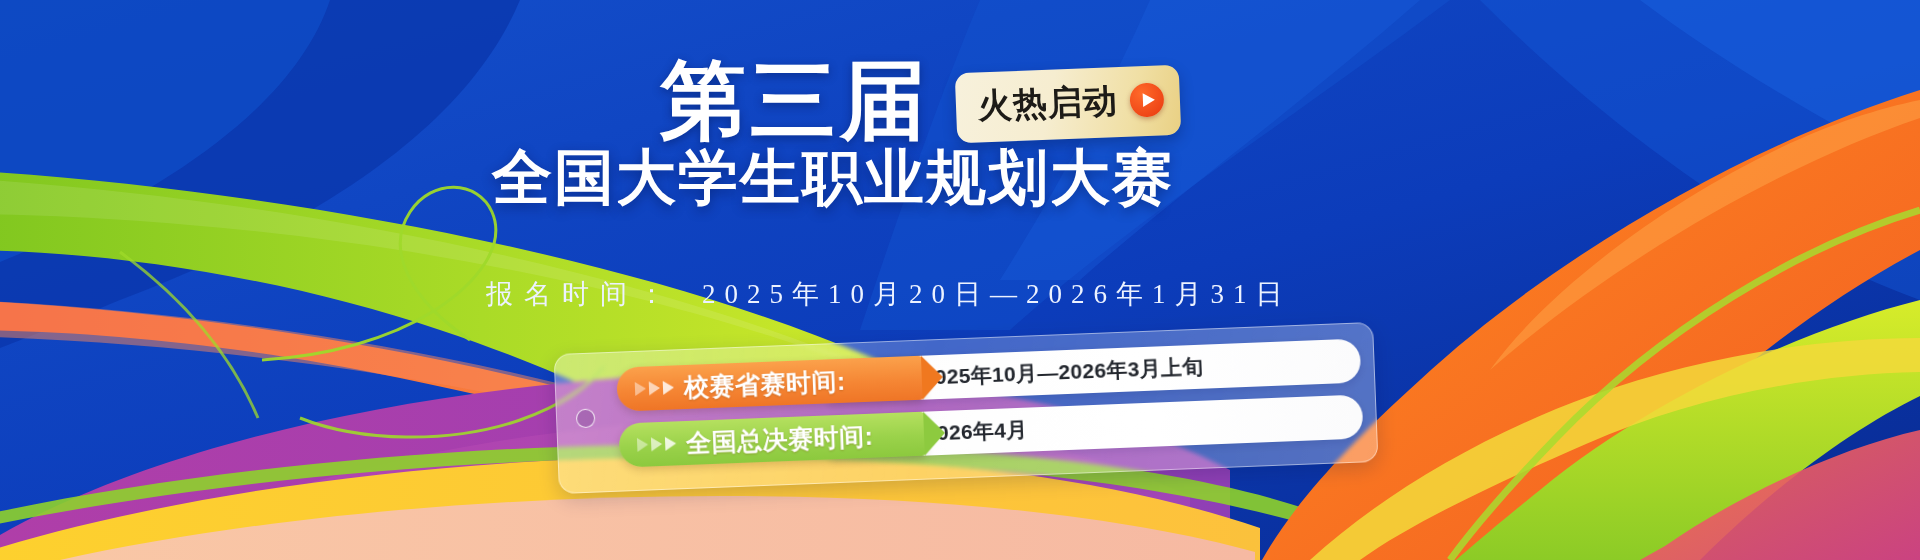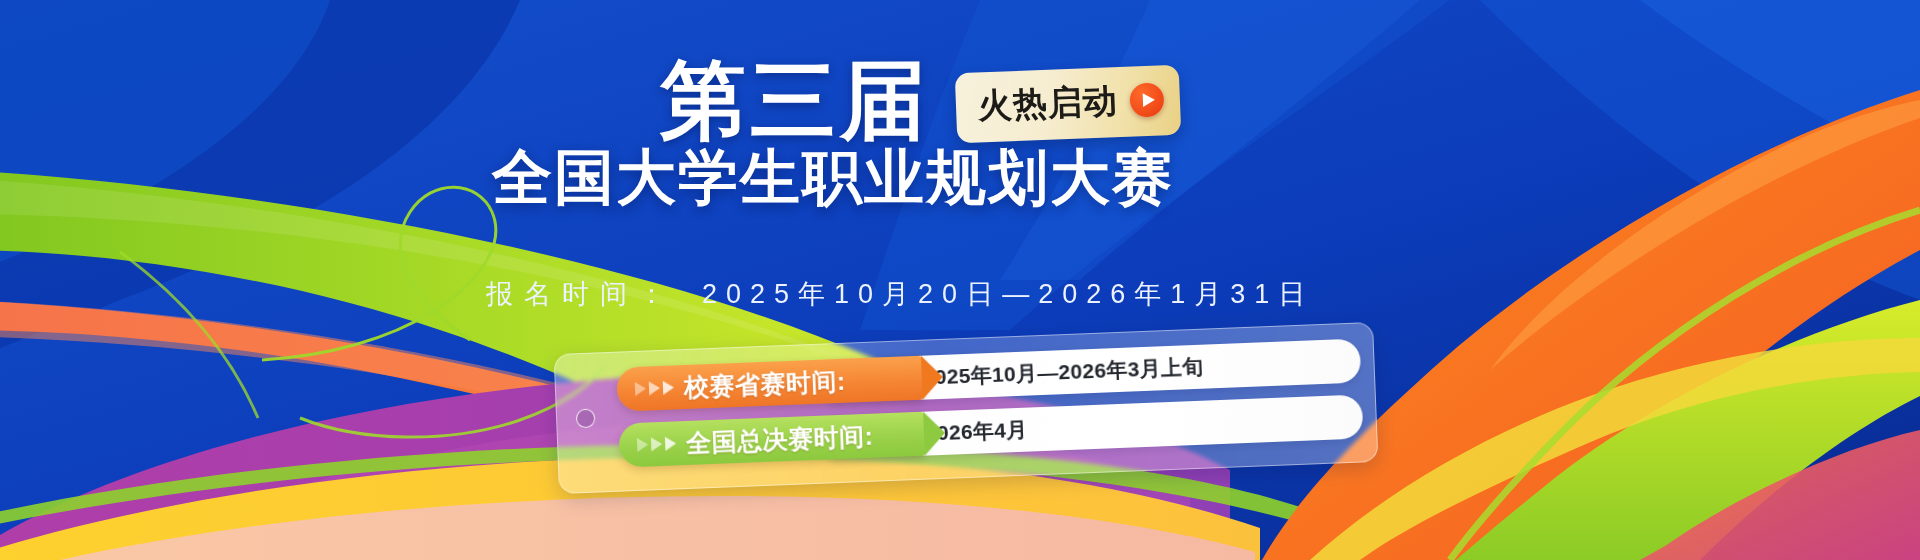--- a/index.html
+++ b/index.html
@@ -65,21 +65,21 @@
     font-family:"Liberation Serif","DejaVu Serif",serif;
     font-weight:700;color:#ffffff;font-size:60px;line-height:1;
     letter-spacing:2px;white-space:nowrap;
     text-shadow:0 4px 12px rgba(0,18,76,.45);
   }
 
   .reg-line{
     position:absolute;left:486px;top:281px;
     display:flex;align-items:center;white-space:nowrap;
     color:#ecf2ff;font-size:27px;line-height:1;
-    font-family:Liberation Sans, sans-serif;
+    font-family:Liberation Serif, serif;
   }
   .reg-label{letter-spacing:11px;}
   .reg-gap{display:inline-block;width:26px;}
   .reg-value{letter-spacing:9px;}
 
   
   #panel{
     position:absolute;left:556px;top:338px;width:820px;height:140px;
     transform:rotate(-2.25deg);
   }

